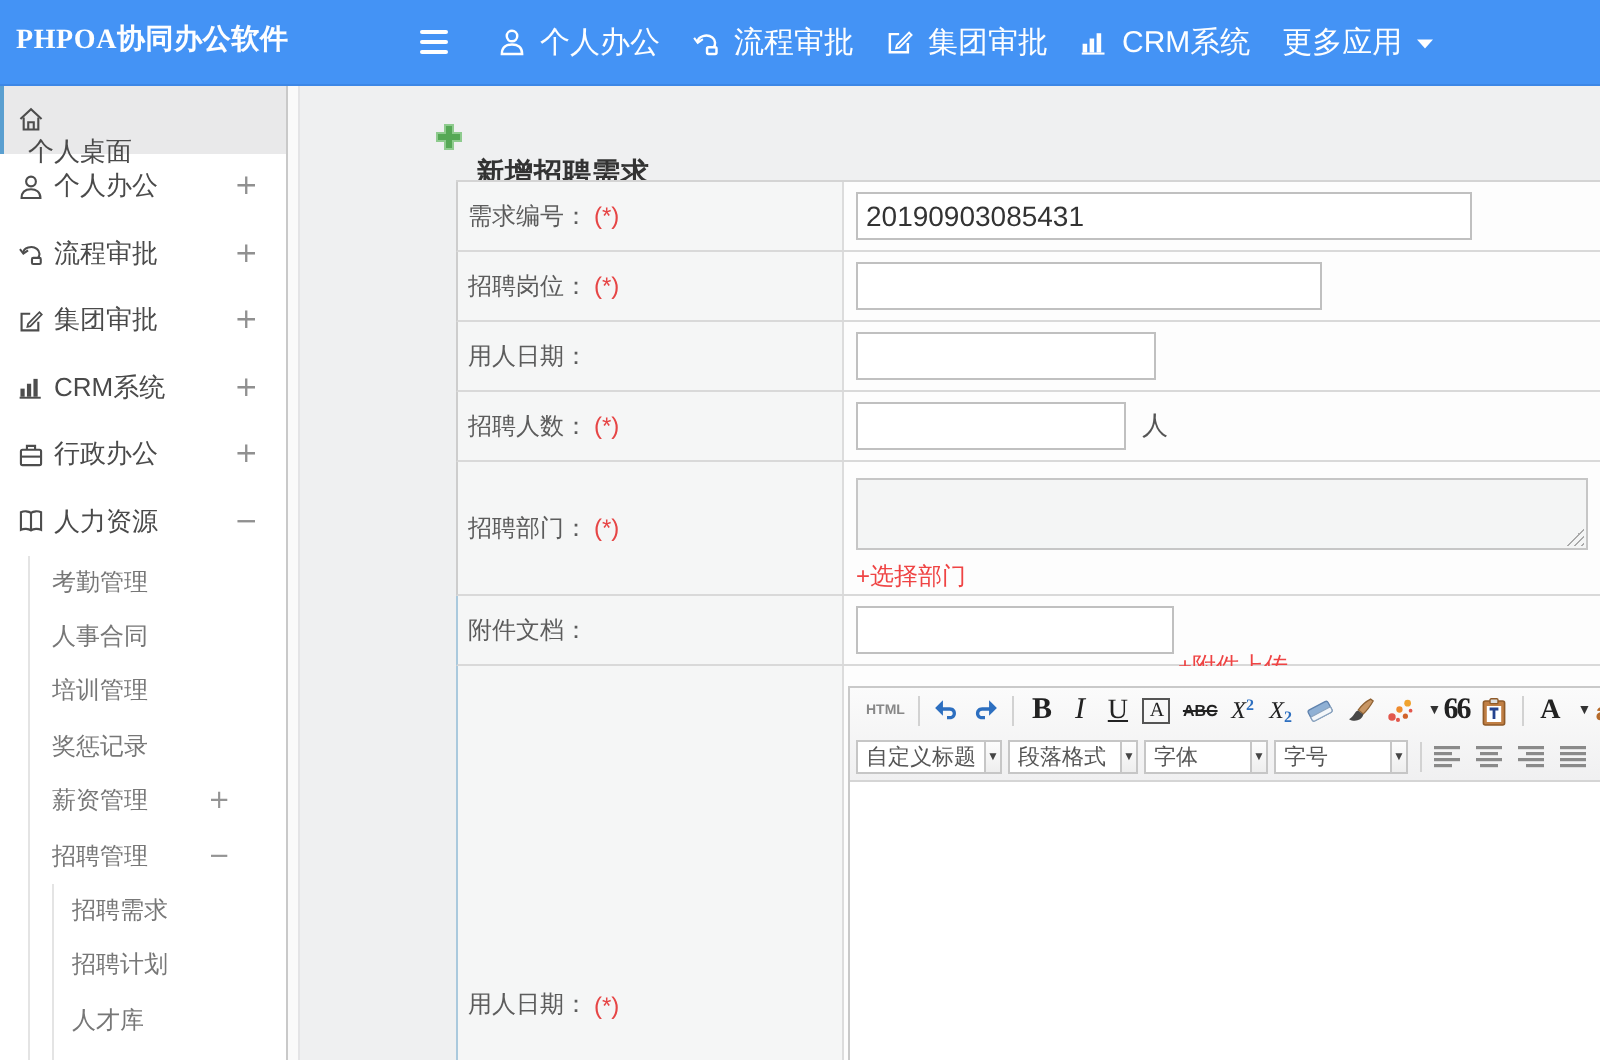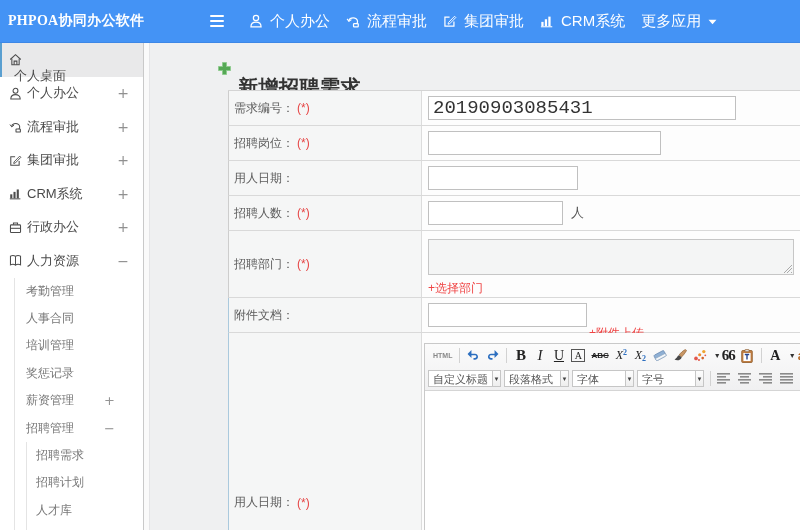--- a/index.html
+++ b/index.html
@@ -77,21 +77,21 @@
   #tree-line-3 { left:26px; top:399px; bottom:0; }
   
   .content {
     position:absolute; left:150px; top:43px; right:0; bottom:0;
     background:#eff0f1; overflow:hidden;
   }
   .page-title {
     position:absolute; left:68px; top:16px; height:18px;
     display:flex; align-items:center; gap:7px;
   }
-  .page-title .t-text { font-size:20px; font-weight:bold; color:#333; letter-spacing:0.5px;margin-top:38px; }
+  .page-title .t-text { font-size:14px; font-weight:bold; color:#333; letter-spacing:0.5px;margin-top:38px; }
   
   .form-table {
     position:absolute; left:78px; top:47px; width:757px;
     border-top:1px solid #d4d4d4;
   }
   .f-row { position:relative; display:flex; border-bottom:1px solid #d9d9d9; }
   .f-row.gray-edge  { border-left:1px solid #cdcdcd; }
   .f-row.blue-edge  { border-left:1px solid #aac9dd; }
   .f-label {
     width:193px; min-width:193px; background:#f5f6f6;
@@ -102,21 +102,21 @@
   .f-label .req { color:#e64545; margin-left:3px; }
   .f-field {
     flex:1; background:#fdfdfd; position:relative;
     display:flex; align-items:center; padding-left:6px;
   }
   .row-h35 { height:35px; }
   .row-dept { height:67px; }
   .row-editor { height:340px; }
   input.txt, textarea.txt {
     border:1px solid #c0c0c0; background:#fff; height:24px;
-    font-family:Liberation Mono, monospace; font-size:19px; color:#333;
+    font-family:Liberation Sans, sans-serif; font-size:14px; color:#333;
     padding:0 4px; outline:none;
   }
   .w-demand { width:308px; }
   .w-position { width:233px; }
   .w-date { width:150px; }
   .w-count { width:135px; }
   .w-attach { width:159px; }
   .suffix { margin-left:8px; color:#555; font-size:13px; }
   .f-link { color:#ef4444; font-size:12px; cursor:pointer; text-decoration:none; }
   .dept-cell { flex-direction:column; align-items:flex-start; justify-content:flex-start; padding-top:8px; }

